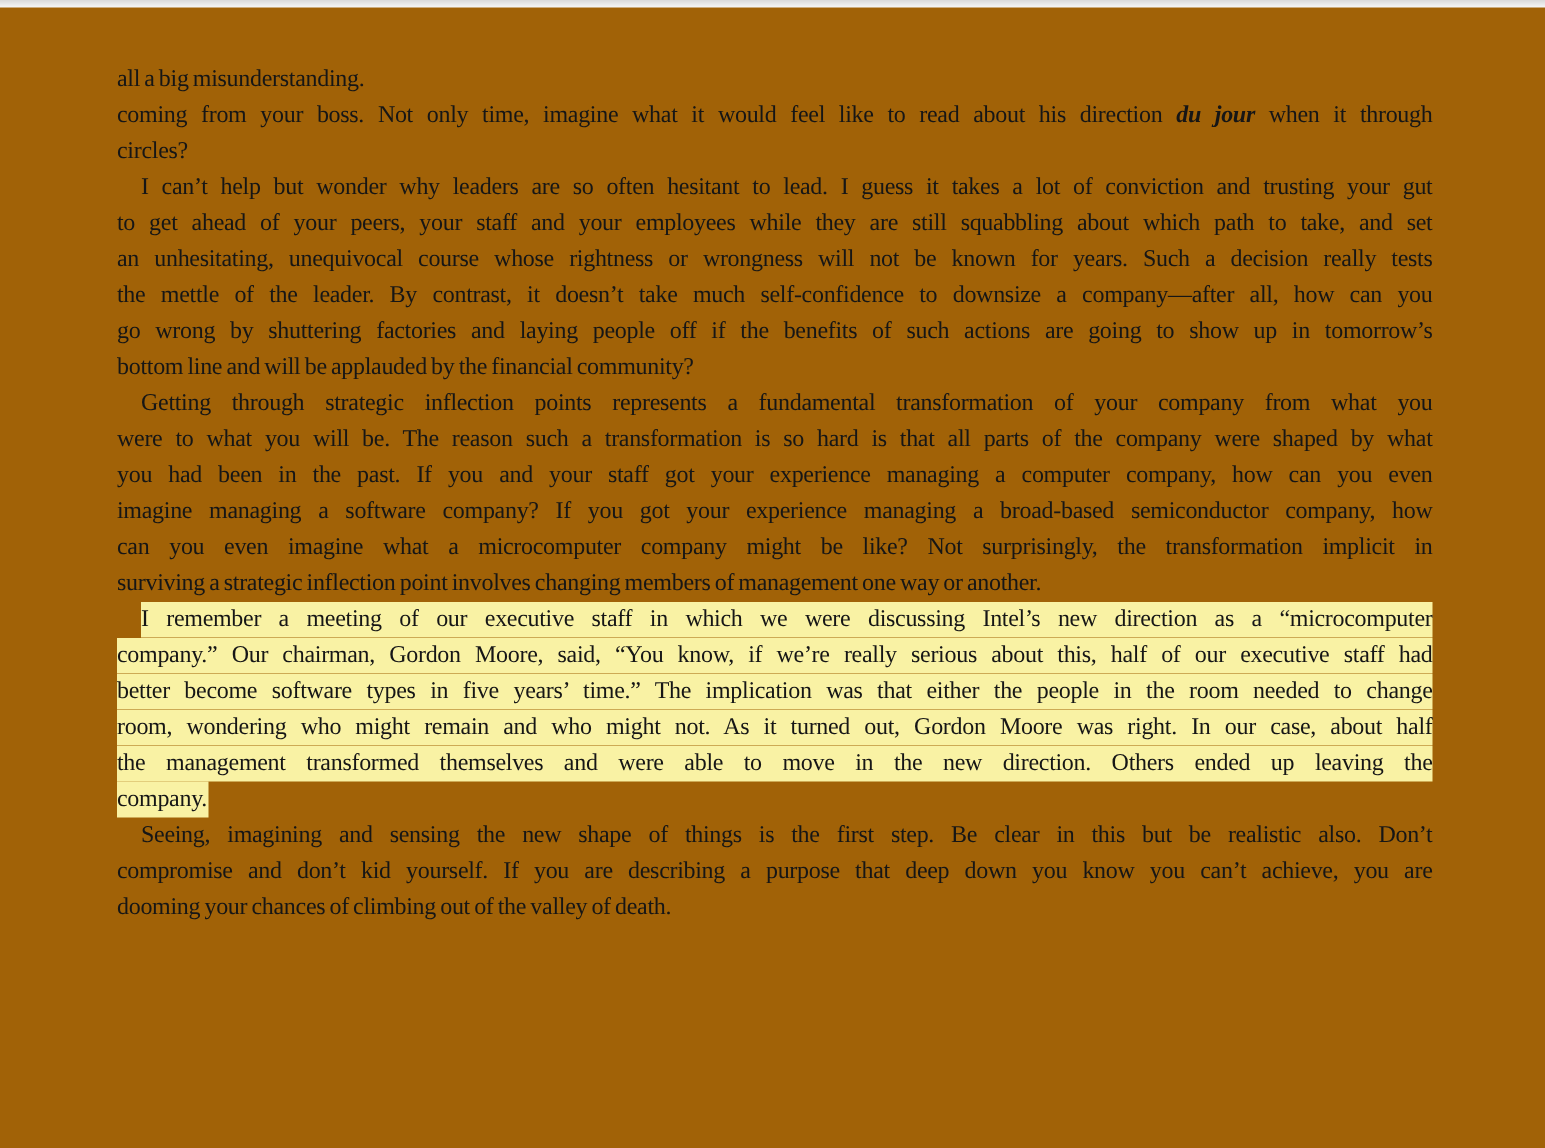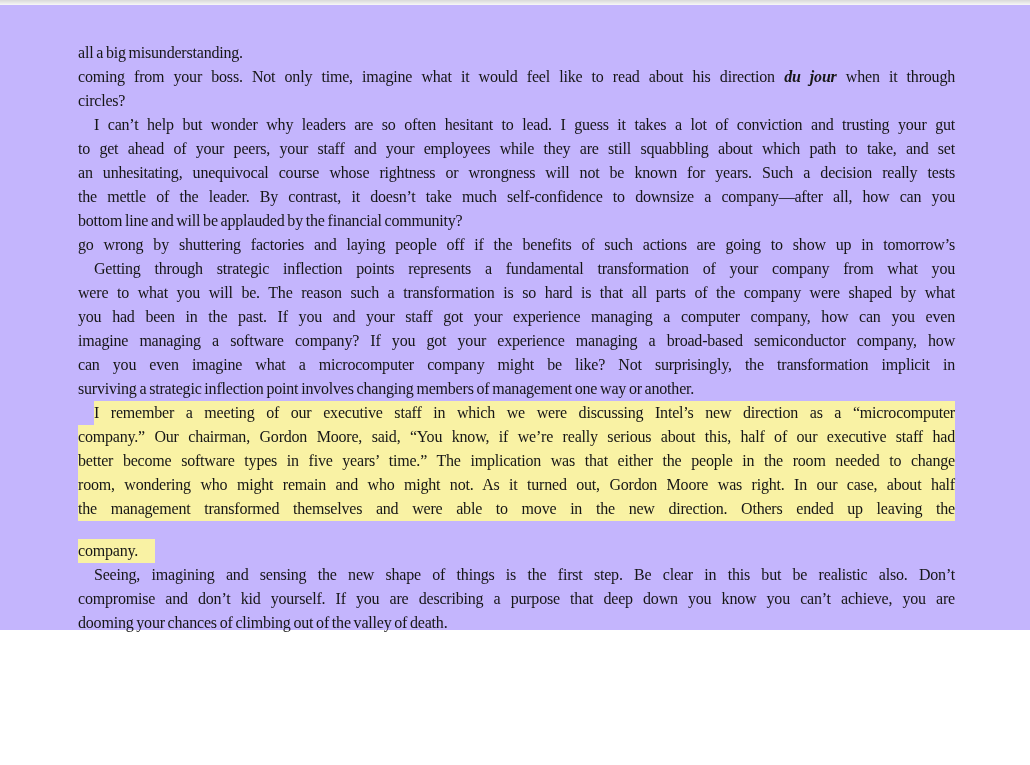--- a/index.html
+++ b/index.html
@@ -6,22 +6,22 @@
     margin: 0;
     padding: 0;
     width: 1030px;
     height: 765px;
     background: #ffffff;
     overflow: hidden;
   }
   .page {
     position: relative;
     width: 1030px;
-    height: 630px;
-    background: #c4b5fd;
+    height: 765px;
+    background: #a16207;
     font-family: "Liberation Serif", "DejaVu Serif", serif;
     color: #161616;
   }
   .chrome-edge {
     position: absolute;
     top: 0; left: 0; right: 0;
     height: 5px;
     background: linear-gradient(#d9d9d9, #f7f7f7);
   }
   .text-column {
@@ -44,23 +44,22 @@
     text-align-last: left;
   }
   .line.indent { padding-left: 16px; }
   .hl-line {
     background-color: var(--hl, #f9f2a4);
     background-clip: content-box;
   }
   .hl-word {
     display: inline-block;
     line-height: 24px;
-    padding-right: 17px;
+    padding-right: 1px;
     background-color: var(--hl, #f9f2a4);
-    margin-top: 18px;
   }
   .it { font-style: italic; font-weight: bold; }
 </style>
 </head>
 <body>
 
 <div class="page">
   <div class="chrome-edge"></div>
   <div class="text-column" id="text-column" style="color: rgb(22, 22, 22);">
       <div class="para">
@@ -68,22 +67,22 @@
       </div>
       <div class="para">
         <div class="line"><span class="">coming from your boss. Not only time, imagine what it would feel like to read about his direction </span><span class="it">du jour</span><span class=""> when it through</span></div>
         <div class="line last">circles?</div>
       </div>
       <div class="para">
         <div class="line indent">I can’t help but wonder why leaders are so often hesitant to lead. I guess it takes a lot of conviction and trusting your gut</div>
         <div class="line">to get ahead of your peers, your staff and your employees while they are still squabbling about which path to take, and set</div>
         <div class="line">an unhesitating, unequivocal course whose rightness or wrongness will not be known for years. Such a decision really tests</div>
         <div class="line">the mettle of the leader. By contrast, it doesn’t take much self-confidence to downsize a company—after all, how can you</div>
+        <div class="line">go wrong by shuttering factories and laying people off if the benefits of such actions are going to show up in tomorrow’s</div>
         <div class="line last">bottom line and will be applauded by the financial community?</div>
-        <div class="line">go wrong by shuttering factories and laying people off if the benefits of such actions are going to show up in tomorrow’s</div>
       </div>
       <div class="para">
         <div class="line indent">Getting through strategic inflection points represents a fundamental transformation of your company from what you</div>
         <div class="line">were to what you will be. The reason such a transformation is so hard is that all parts of the company were shaped by what</div>
         <div class="line">you had been in the past. If you and your staff got your experience managing a computer company, how can you even</div>
         <div class="line">imagine managing a software company? If you got your experience managing a broad-based semiconductor company, how</div>
         <div class="line">can you even imagine what a microcomputer company might be like? Not surprisingly, the transformation implicit in</div>
         <div class="line last">surviving a strategic inflection point involves changing members of management one way or another.</div>
       </div>
       <div class="para">

